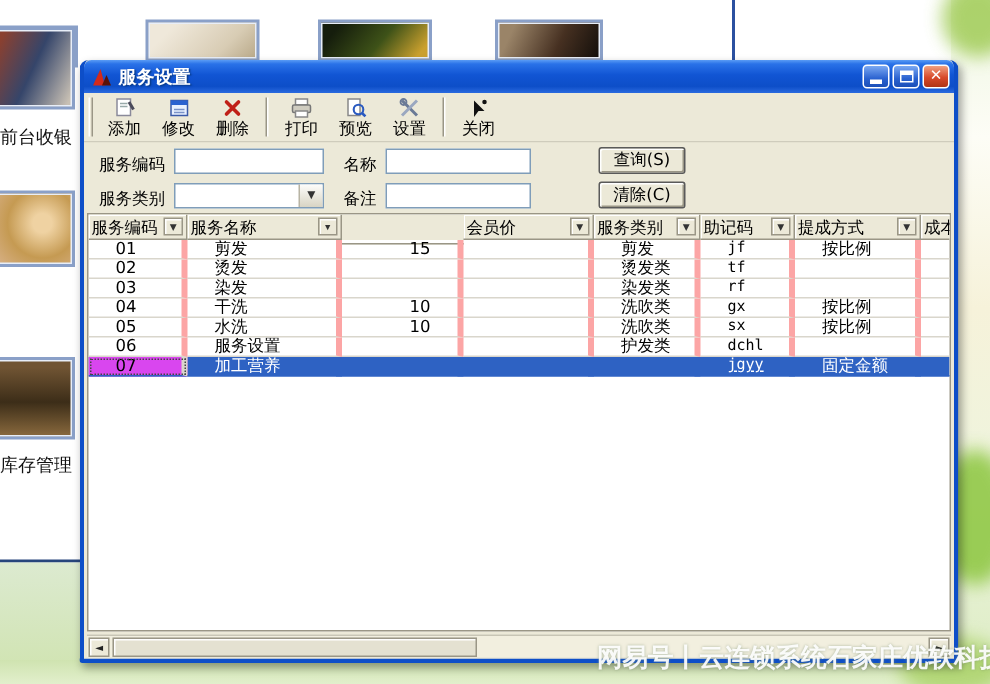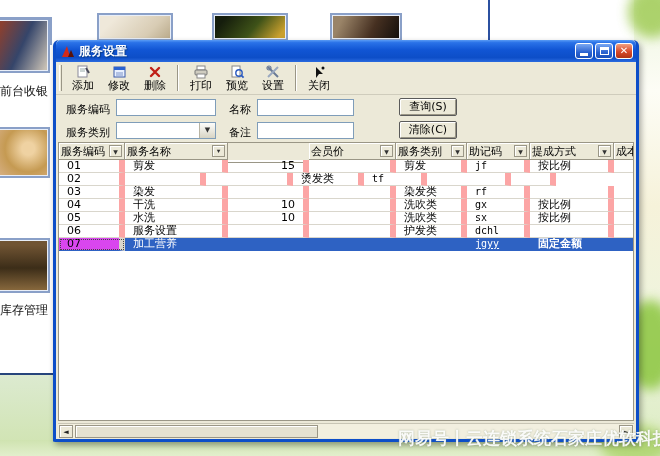--- a/index.html
+++ b/index.html
@@ -84,22 +84,22 @@
     border:1px solid #9a9686; overflow:hidden; }
   #theadRow { display:flex; height:17px; background:#ece9d8; }
   .th { flex:none; display:flex; align-items:center; justify-content:space-between;
     padding:0 2px; font-size:11px; color:#000; background:#ece9d8; white-space:nowrap; overflow:hidden;
     border-right:1px solid #9a9686; border-bottom:1px solid #9a9686;
     box-shadow:inset 1px 1px 0 #fff; }
   .filter-btn { flex:none; width:13px; height:12px; margin-left:2px; background:#ece9d8;
     border:1px solid #9a9686; box-shadow:inset 1px 1px 0 #fff;
     font-size:6px; color:#333; text-align:center; line-height:11px; }
   .tr { display:flex; height:13px; }
-  .td { flex:none; font-size:11px; line-height:12px; padding:0 8px; white-space:nowrap; overflow:hidden;
-    border-right:6px solid #fca5a5; border-bottom:1px solid #d9d6cc; color:#000; }
+  .td { flex:none; font-size:11px; line-height:12px; padding:0 18px; white-space:nowrap; overflow:hidden;
+    border-right:4px solid #fca5a5; border-bottom:1px solid #d9d6cc; color:#000; }
   .td.num { text-align:right; }
   .td.mono { font-family:"DejaVu Sans Mono","Liberation Mono",monospace; font-size:10px; }
   .tr.selected { background:#2e62c3; }
   .tr.selected .td { color:#fff; border-right-color:#2e62c3; border-bottom-color:#2e62c3; }
   .tr.selected .td.focus-cell { background:#d946ef; color:#000; outline:1px dotted #444; outline-offset:-2px;
     border-right-color:#d9d6cc; }
 
   
   #hscroll { position:absolute; left:2px; right:2px; bottom:1px; height:15px; background:#f2efdf;
     border-top:1px solid #c8c5b5; }
@@ -299,20 +299,21 @@
             <div class="td" style="width: 103px;">剪发</div>
             <div class="td num" style="width: 81px;">15</div>
             <div class="td" style="width: 87px;"></div>
             <div class="td" style="width: 71px;">剪发</div>
             <div class="td mono" style="width: 63px;">jf</div>
             <div class="td" style="width: 84px;">按比例</div>
             <div class="td" style="width: 45px;"></div>
           </div>
           <div class="tr">
             <div class="td" style="width: 66px;">02</div>
+            <div class="td" style="width: 103px;">烫发</div>
             <div class="td num" style="width: 81px;"></div>
             <div class="td" style="width: 87px;"></div>
             <div class="td" style="width: 71px;">烫发类</div>
             <div class="td mono" style="width: 63px;">tf</div>
             <div class="td" style="width: 84px;"></div>
             <div class="td" style="width: 45px;"></div>
           </div>
           <div class="tr">
             <div class="td" style="width: 66px;">03</div>
             <div class="td" style="width: 103px;">染发</div>
@@ -353,21 +354,21 @@
             <div class="td" style="width: 84px;"></div>
             <div class="td" style="width: 45px;"></div>
           </div>
           <div class="tr selected">
             <div class="td focus-cell" style="width: 66px;">07</div>
             <div class="td" style="width: 103px;">加工营养</div>
             <div class="td num" style="width: 81px;"></div>
             <div class="td" style="width: 87px;"></div>
             <div class="td" style="width: 71px;"></div>
             <div class="td mono" style="width: 63px; text-decoration: underline;">jgyy</div>
-            <div class="td" style="width: 84px; font-weight: bold;">固定金额</div>
+            <div class="td" style="width: 84px;">固定金额</div>
             <div class="td" style="width: 45px;"></div>
           </div>
         </div>
     </div>
 
     <div id="hscroll">
       <div class="sarrow left">◄</div>
       <div id="hthumb"></div>
       <div class="sarrow right">►</div>
     </div>

